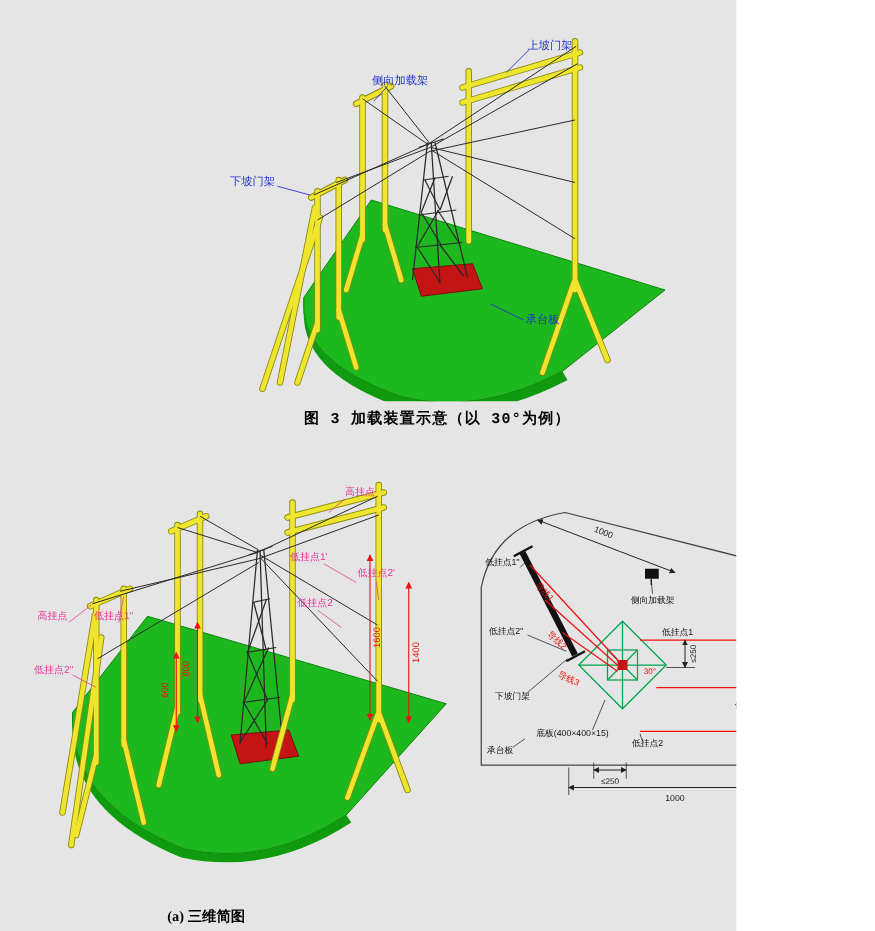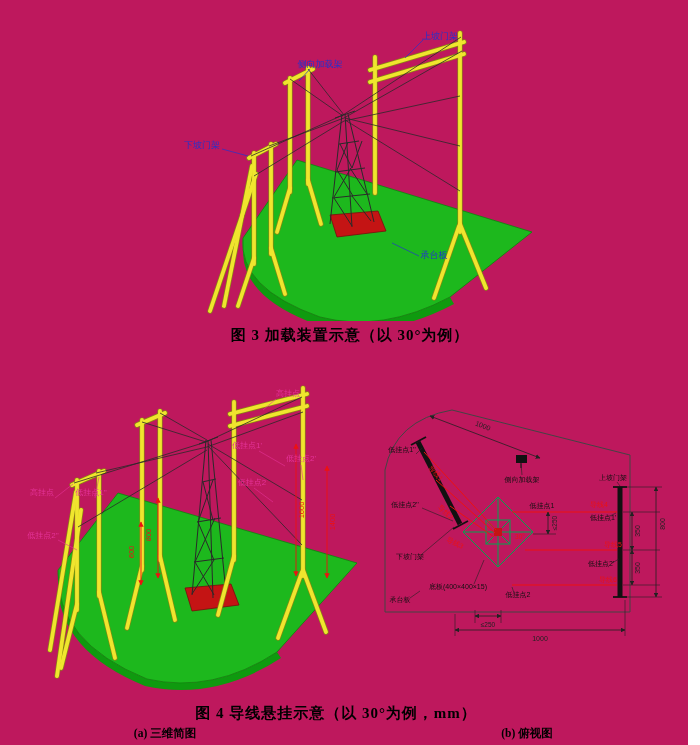--- a/index.html
+++ b/index.html
@@ -1,21 +1,21 @@
 <!DOCTYPE html>
 <html><head>
 <meta charset="utf-8">
 <style>
   html,body{margin:0;padding:0;background:#ffffff;}
-  .page{position:relative;width:688px;height:745px;background:#be185d;overflow:hidden;
+  .page{position:relative;width:589px;height:745px;background:#e5e5e5;overflow:hidden;
         font-family:"Liberation Sans","DejaVu Sans",sans-serif;}
   .figure{position:absolute;}
   .caption{position:absolute;text-align:center;color:#000;
            font-family:"Liberation Serif","DejaVu Serif",serif;font-weight:bold;}
-  .cap-main{font-size:15px;letter-spacing:1px;}
+  .cap-main{font-size:12px;letter-spacing:1px;font-family:Liberation Mono, monospace;}
   .cap-sub{font-size:11.5px;margin-top:46px;}
   svg text{font-family:"Liberation Sans","DejaVu Sans",sans-serif;}
 </style>
 </head>
 <body>
 
 <div class="page">
 
   <div class="figure" style="left:172px;top:6px;width:520px;height:315px">
     <svg width="520" height="315" viewBox="0 0 520 315">
@@ -309,16 +309,14 @@
         <text transform="translate(270,133) rotate(-90)">350</text>
         <text transform="translate(270,170) rotate(-90)">350</text>
         <text transform="translate(295,126) rotate(-90)">800</text>
         <text x="118" y="229" font-size="6.5">≤250</text>
         <text x="170" y="243">1000</text>
       </g>
     </svg>
   </div>
 
   <div class="caption cap-sub" style="top:680px;left:10px;width:310px">(a) 三维简图</div>
-  <div class="caption cap-sub" style="top:680px;left:372px;width:310px">(b) 俯视图</div>
-  <div class="caption cap-main" style="top:704px;left:0;width:672px">图 4  导线悬挂示意（以 30°为例，mm）</div>
 
 </div>
 
 </body></html>

